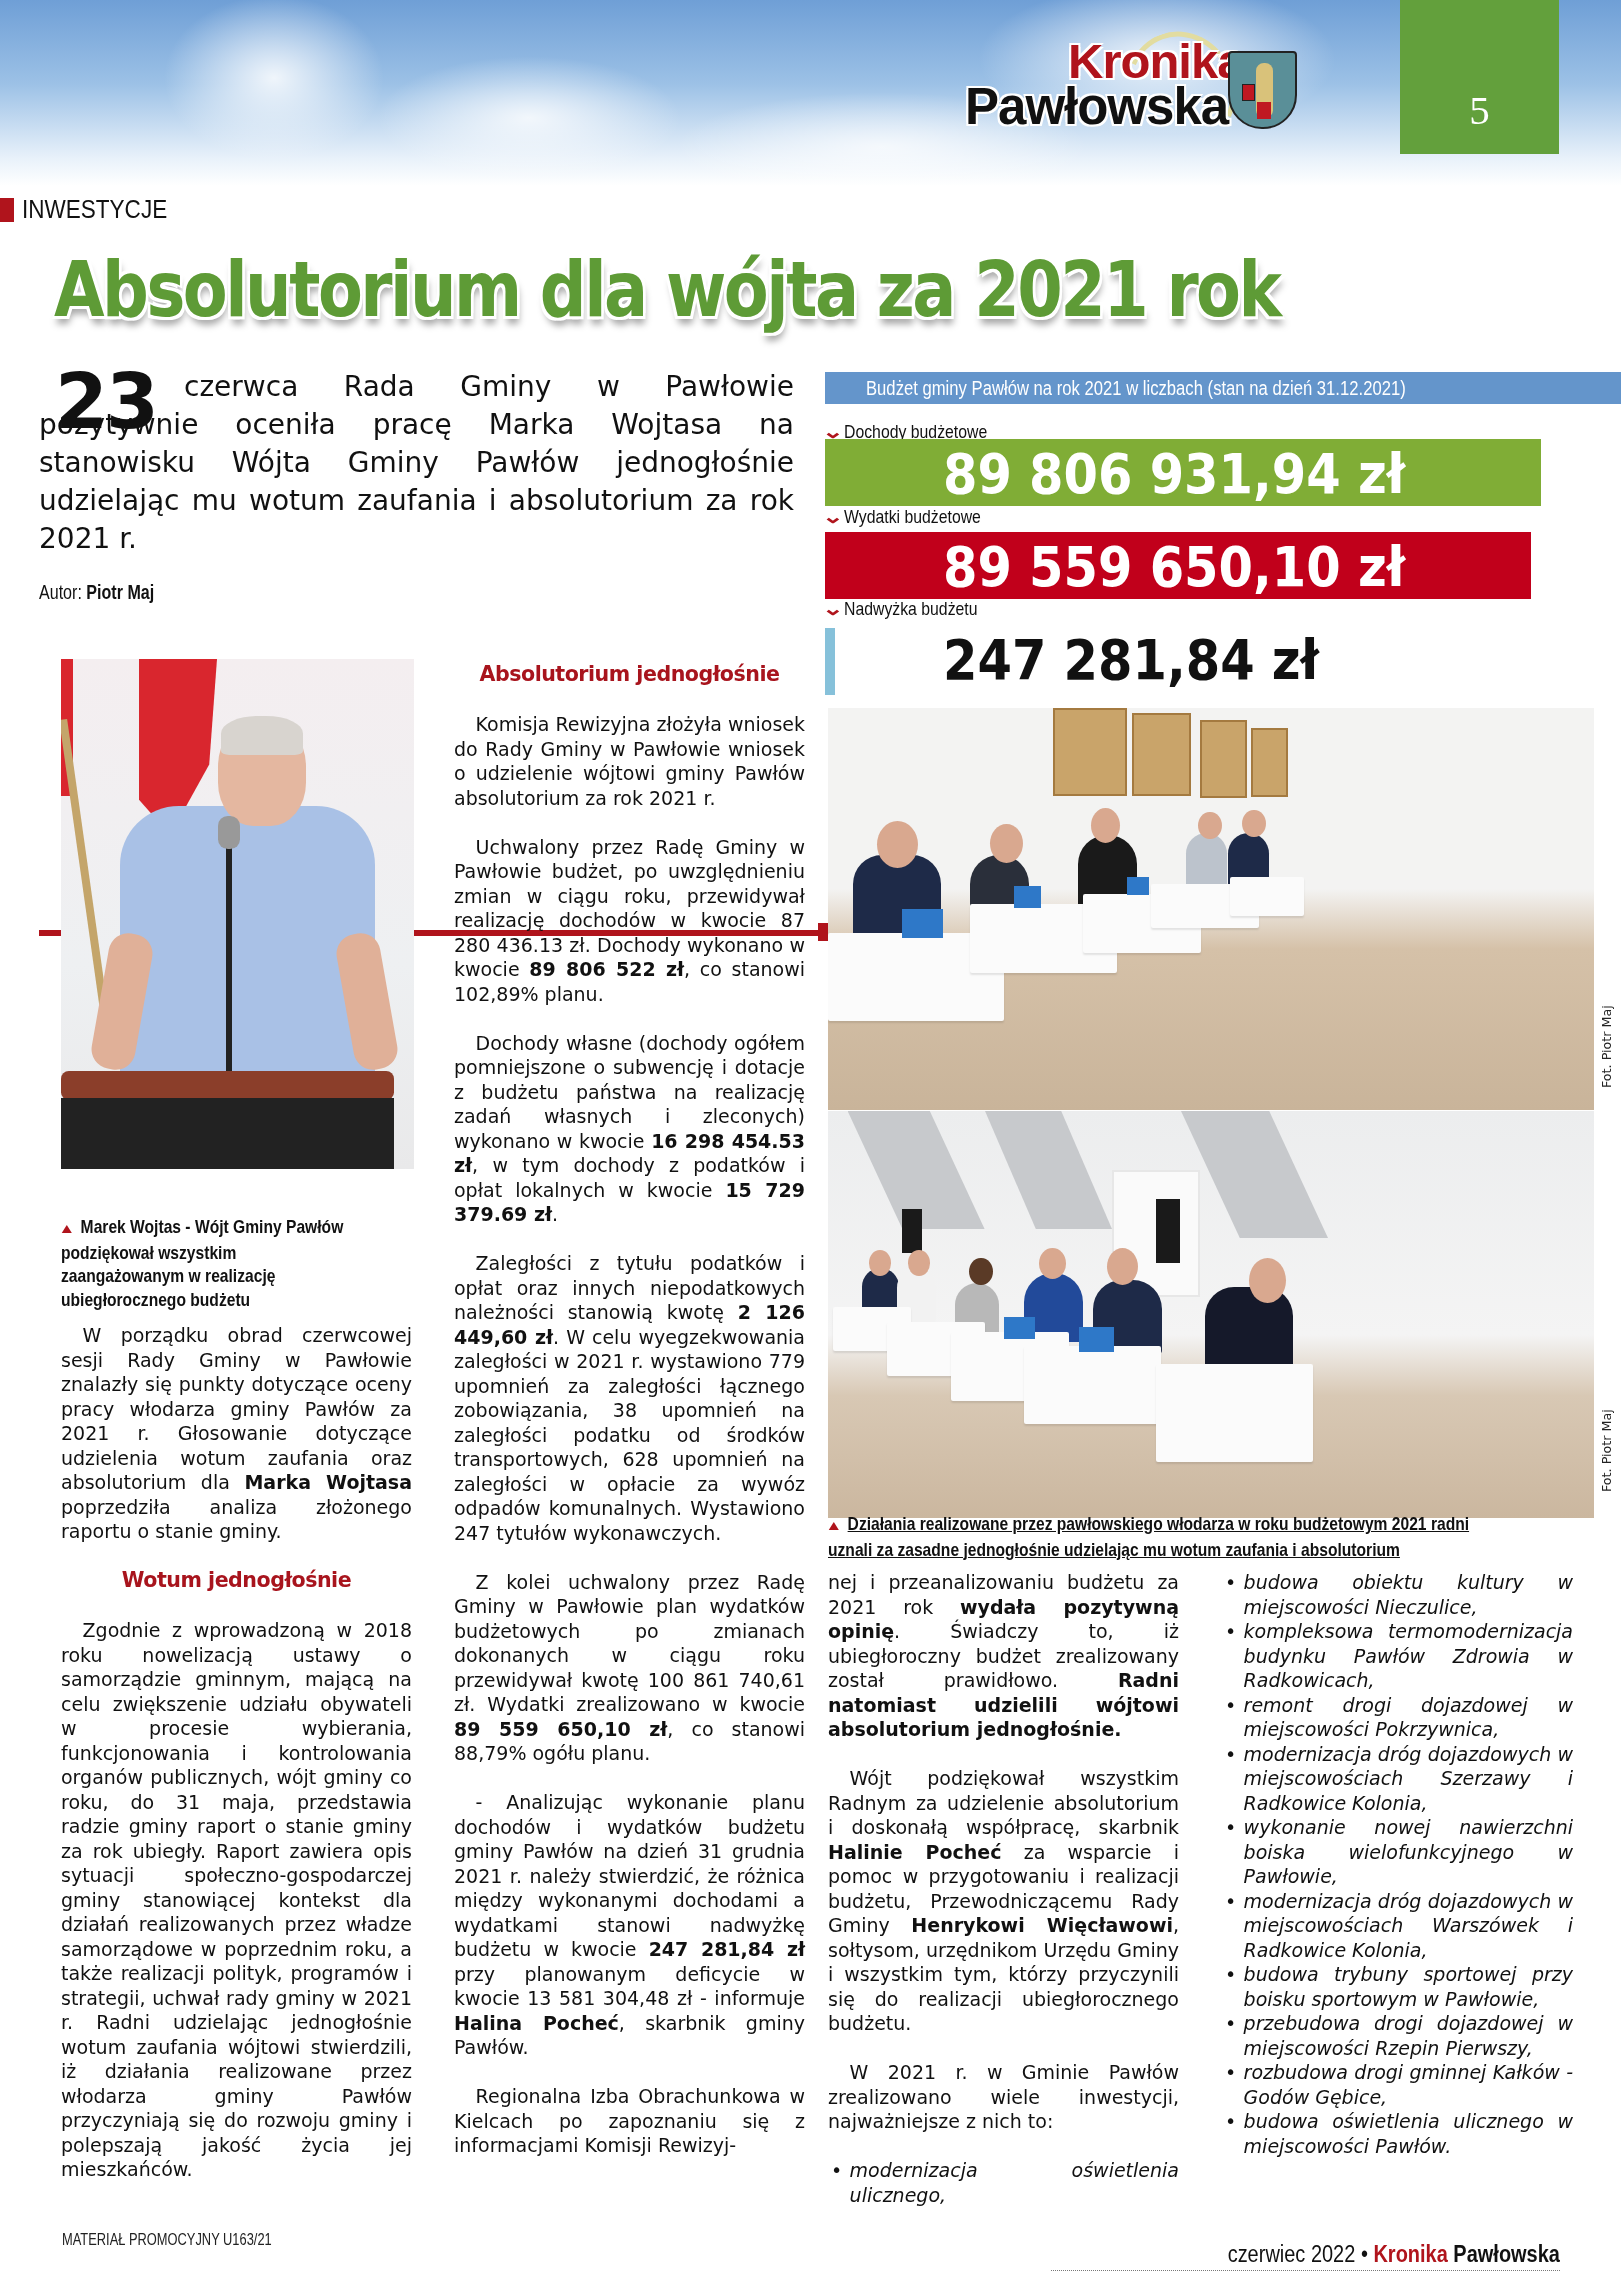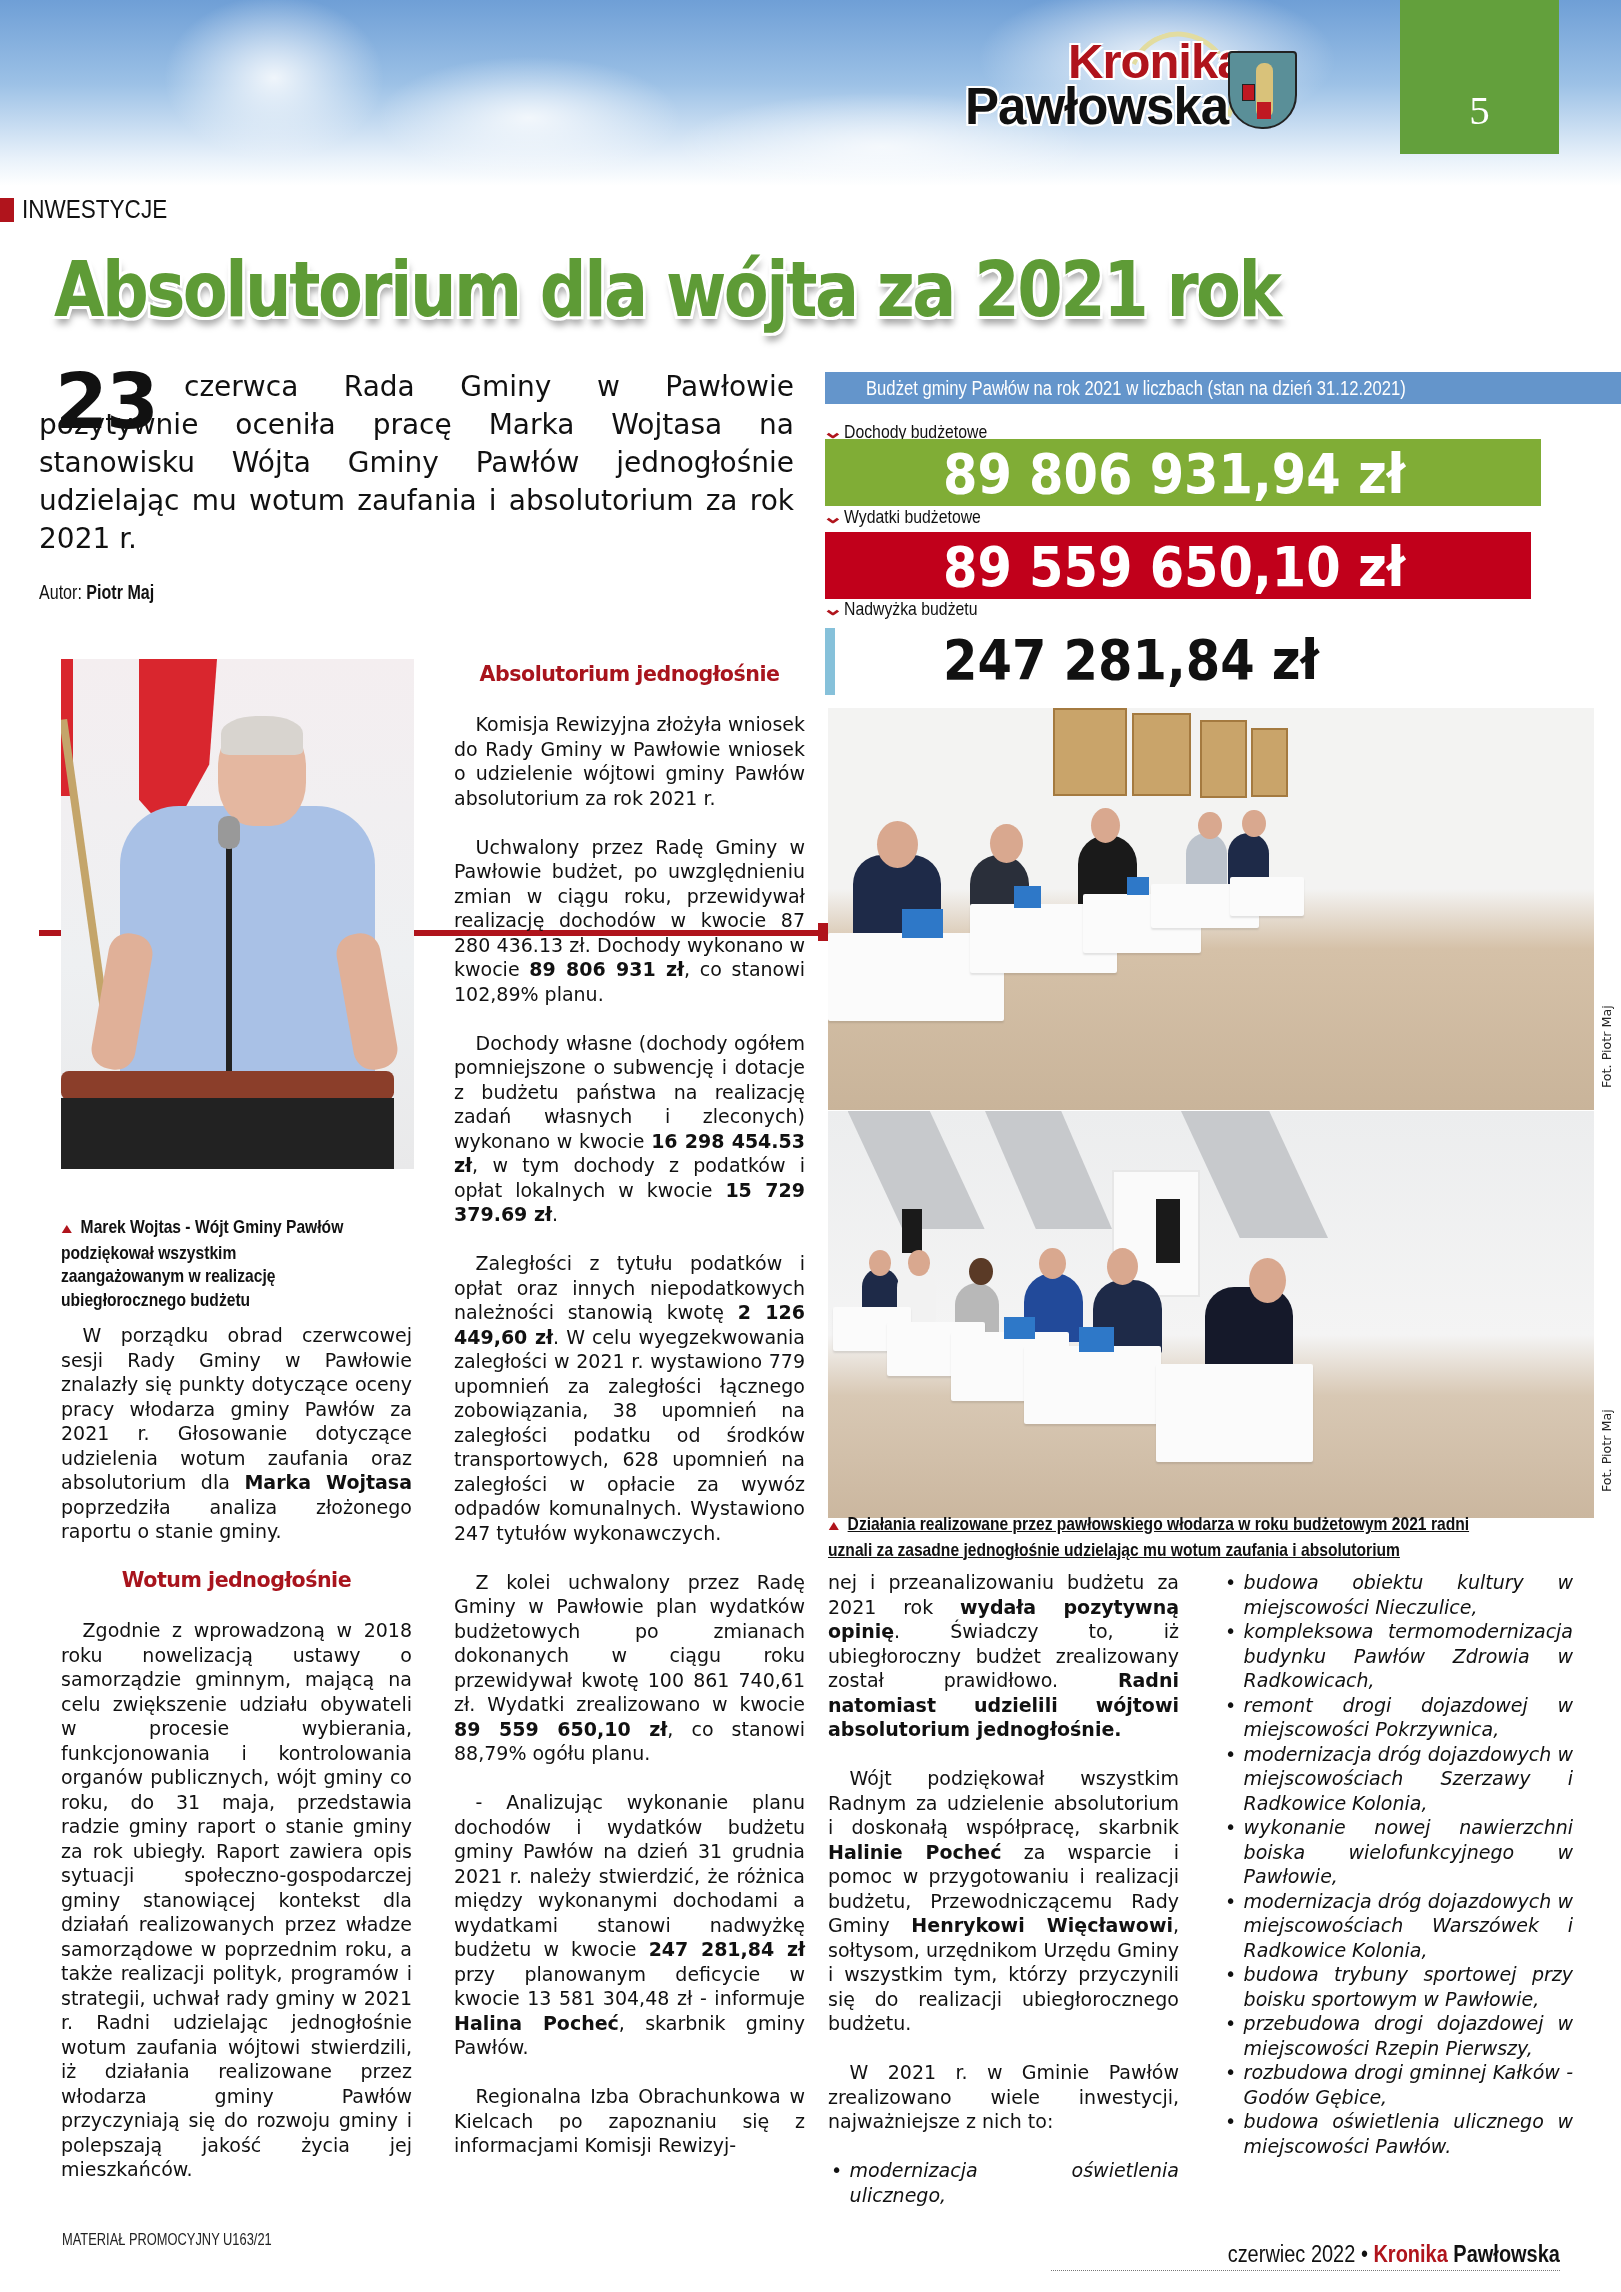--- a/index.html
+++ b/index.html
@@ -320,21 +320,21 @@
 
 <div class="col col1">
   <p><span>W porządku obrad czerwcowej sesji Rady Gminy w Pawłowie znalazły się punkty dotyczące oceny pracy włodarza gminy Pawłów za 2021 r. Głosowanie dotyczące udzielenia wotum zaufania oraz absolutorium dla </span><b>Marka Wojtasa</b><span> poprzedziła analiza złożonego raportu o stanie gminy.</span></p>
   <h3>Wotum jednogłośnie</h3>
   <p>Zgodnie z wprowadzoną w 2018 roku nowelizacją ustawy o samorządzie gminnym, mającą na celu zwiększenie udziału obywateli w procesie wybierania, funkcjonowania i kontrolowania organów publicznych, wójt gminy co roku, do 31 maja, przedstawia radzie gminy raport o stanie gminy za rok ubiegły. Raport zawiera opis sytuacji społeczno-gospodarczej gminy stanowiącej kontekst dla działań realizowanych przez władze samorządowe w poprzednim roku, a także realizacji polityk, programów i strategii, uchwał rady gminy w 2021 r. Radni udzielając jednogłośnie wotum zaufania wójtowi stwierdzili, iż działania realizowane przez włodarza gminy Pawłów przyczyniają się do rozwoju gminy i polepszają jakość życia jej mieszkańców.</p>
 </div>
 
 <div class="col col2">
   <h3>Absolutorium jednogłośnie</h3>
   <p>Komisja Rewizyjna złożyła wniosek do Rady Gminy w Pawłowie wniosek o udzielenie wójtowi gminy Pawłów absolutorium za rok 2021 r.</p>
-  <p><span>Uchwalony przez Radę Gminy w Pawłowie budżet, po uwzględnieniu zmian w ciągu roku, przewidywał realizację dochodów w kwocie 87 280 436.13 zł. Dochody wykonano w kwocie </span><b>89 806 931 zł</b><span>, co stanowi 102,89% planu.</span></p>
+  <p><span>Uchwalony przez Radę Gminy w Pawłowie budżet, po uwzględnieniu zmian w ciągu roku, przewidywał realizację dochodów w kwocie 87 280 436.13 zł. Dochody wykonano w kwocie </span><b>89 806 522 zł</b><span>, co stanowi 102,89% planu.</span></p>
   <p><span>Dochody własne (dochody ogółem pomniejszone o subwencję i dotacje z budżetu państwa na realizację zadań własnych i zleconych) wykonano w kwocie </span><b>16 298 454.53 zł</b><span>, w tym dochody z podatków i opłat lokalnych w kwocie </span><b>15 729 379.69 zł</b><span>.</span></p>
   <p><span>Zaległości z tytułu podatków i opłat oraz innych niepodatkowych należności stanowią kwotę </span><b>2 126 449,60 zł</b><span>. W celu wyegzekwowania zaległości w 2021 r. wystawiono 779 upomnień za zaległości łącznego zobowiązania, 38 upomnień na zaległości podatku od środków transportowych, 628 upomnień na zaległości w opłacie za wywóz odpadów komunalnych. Wystawiono 247 tytułów wykonawczych.</span></p>
   <p><span>Z kolei uchwalony przez Radę Gminy w Pawłowie plan wydatków budżetowych po zmianach dokonanych w ciągu roku przewidywał kwotę 100 861 740,61 zł. Wydatki zrealizowano w kwocie </span><b>89 559 650,10 zł</b><span>, co stanowi 88,79% ogółu planu.</span></p>
   <p><span>- Analizując wykonanie planu dochodów i wydatków budżetu gminy Pawłów na dzień 31 grudnia 2021 r. należy stwierdzić, że różnica między wykonanymi dochodami a wydatkami stanowi nadwyżkę budżetu w kwocie </span><b>247 281,84 zł</b><span> przy planowanym deficycie w kwocie 13 581 304,48 zł - informuje </span><b>Halina Pocheć</b><span>, skarbnik gminy Pawłów.</span></p>
   <p>Regionalna Izba Obrachunkowa w Kielcach po zapoznaniu się z informacjami Komisji Rewizyj-</p>
 </div>
 
 <div class="col col3">
   <p class="noindent"><span>nej i przeanalizowaniu budżetu za 2021 rok </span><b>wydała pozytywną opinię</b><span>. Świadczy to, iż ubiegłoroczny budżet zrealizowany został prawidłowo. </span><b>Radni natomiast udzielili wójtowi absolutorium jednogłośnie.</b></p>
   <p><span>Wójt podziękował wszystkim Radnym za udzielenie absolutorium i doskonałą współpracę, skarbnik </span><b>Halinie Pocheć</b><span> za wsparcie i pomoc w przygotowaniu i realizacji budżetu, Przewodniczącemu Rady Gminy </span><b>Henrykowi Więcławowi</b><span>, sołtysom, urzędnikom Urzędu Gminy i wszystkim tym, którzy przyczynili się do realizacji ubiegłorocznego budżetu.</span></p>

